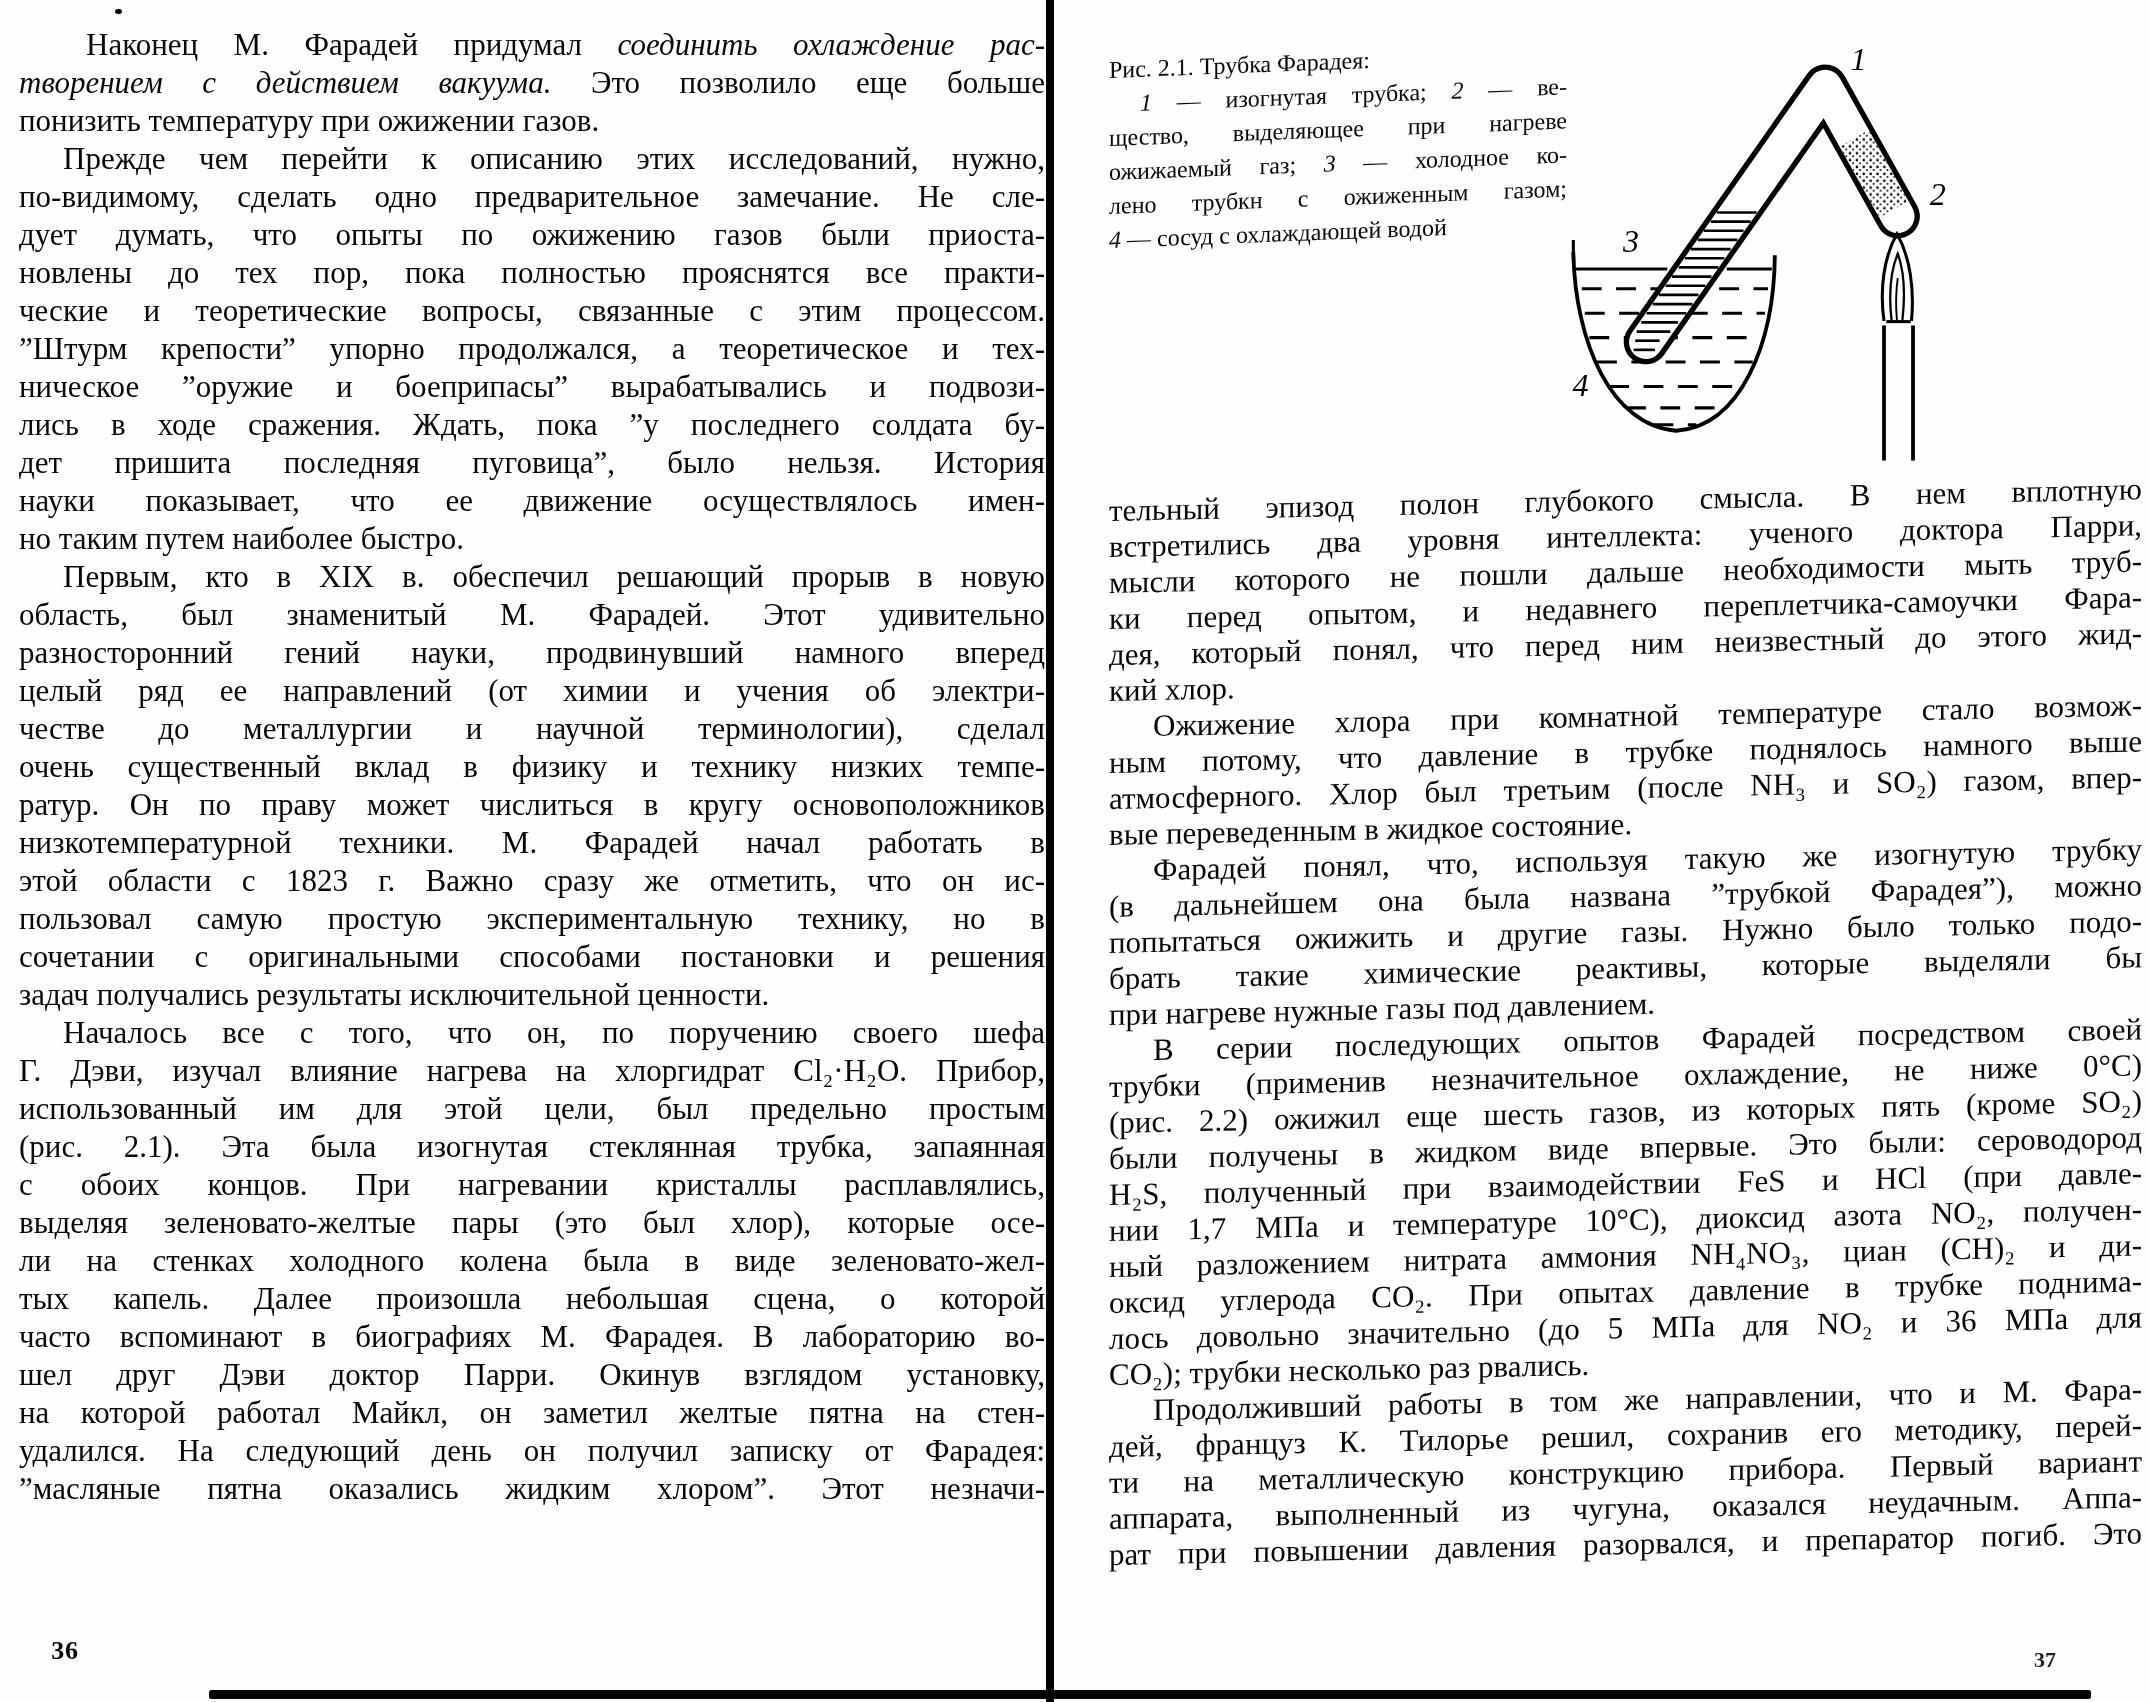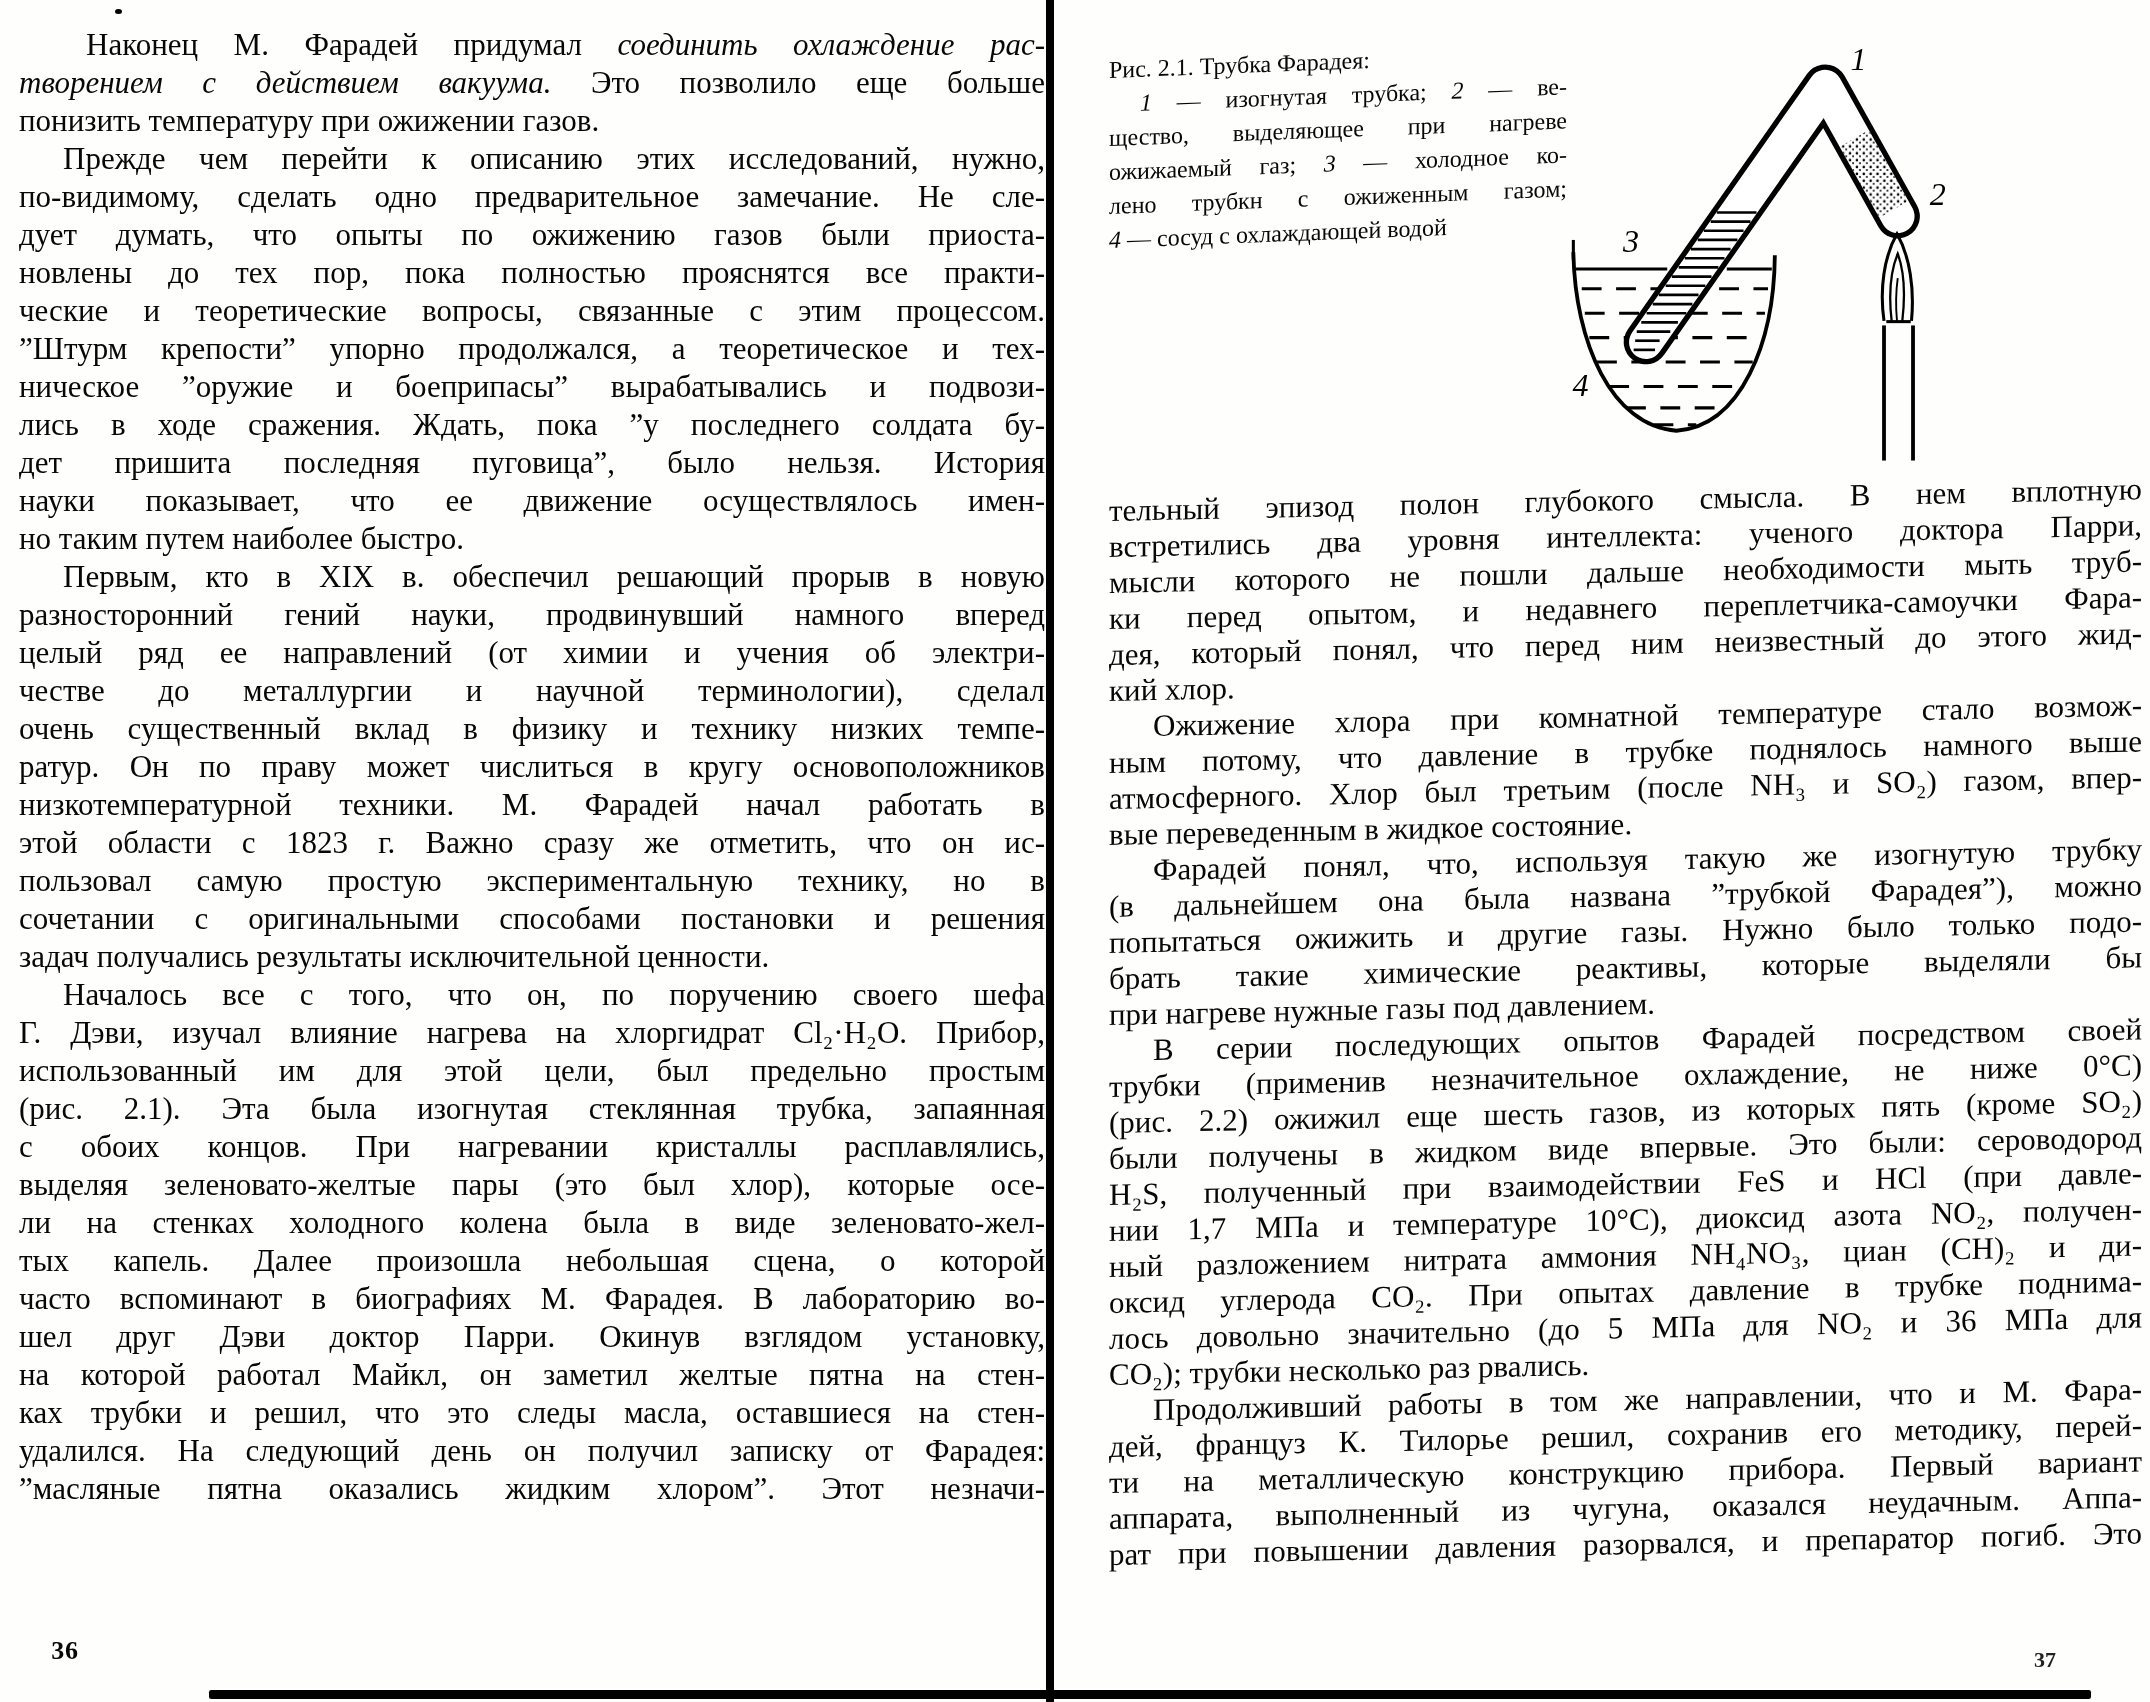--- a/index.html
+++ b/index.html
@@ -72,20 +72,21 @@
     <div class="tline"><span>дует думать, что опыты по ожижению газов были приоста-</span></div>
     <div class="tline"><span>новлены до тех пор, пока полностью прояснятся все практи-</span></div>
     <div class="tline"><span>ческие и теоретические вопросы, связанные с этим процессом.</span></div>
     <div class="tline"><span>”Штурм крепости” упорно продолжался, а теоретическое и тех-</span></div>
     <div class="tline"><span>ническое ”оружие и боеприпасы” вырабатывались и подвози-</span></div>
     <div class="tline"><span>лись в ходе сражения. Ждать, пока ”у последнего солдата бу-</span></div>
     <div class="tline"><span>дет пришита последняя пуговица”, было нельзя. История</span></div>
     <div class="tline"><span>науки показывает, что ее движение осуществлялось имен-</span></div>
     <div class="tline lastline"><span>но таким путем наиболее быстро.</span></div>
     <div class="tline" style="text-indent: 44px;"><span>Первым, кто в XIX в. обеспечил решающий прорыв в новую</span></div>
+    <div class="tline"><span>область, был знаменитый М. Фарадей. Этот удивительно</span></div>
     <div class="tline"><span>разносторонний гений науки, продвинувший намного вперед</span></div>
     <div class="tline"><span>целый ряд ее направлений (от химии и учения об электри-</span></div>
     <div class="tline"><span>честве до металлургии и научной терминологии), сделал</span></div>
     <div class="tline"><span>очень существенный вклад в физику и технику низких темпе-</span></div>
     <div class="tline"><span>ратур. Он по праву может числиться в кругу основоположников</span></div>
     <div class="tline"><span>низкотемпературной техники. М. Фарадей начал работать в</span></div>
     <div class="tline"><span>этой области с 1823 г. Важно сразу же отметить, что он ис-</span></div>
     <div class="tline"><span>пользовал самую простую экспериментальную технику, но в</span></div>
     <div class="tline"><span>сочетании с оригинальными способами постановки и решения</span></div>
     <div class="tline lastline"><span>задач получались результаты исключительной ценности.</span></div>
@@ -93,21 +94,20 @@
     <div class="tline"><span>Г. Дэви, изучал влияние нагрева на хлоргидрат Cl₂·H₂O. Прибор,</span></div>
     <div class="tline"><span>использованный им для этой цели, был предельно простым</span></div>
     <div class="tline"><span>(рис. 2.1). Эта была изогнутая стеклянная трубка, запаянная</span></div>
     <div class="tline"><span>с обоих концов. При нагревании кристаллы расплавлялись,</span></div>
     <div class="tline"><span>выделяя зеленовато-желтые пары (это был хлор), которые осе-</span></div>
     <div class="tline"><span>ли на стенках холодного колена была в виде зеленовато-жел-</span></div>
     <div class="tline"><span>тых капель. Далее произошла небольшая сцена, о которой</span></div>
     <div class="tline"><span>часто вспоминают в биографиях М. Фарадея. В лабораторию во-</span></div>
     <div class="tline"><span>шел друг Дэви доктор Парри. Окинув взглядом установку,</span></div>
     <div class="tline"><span>на которой работал Майкл, он заметил желтые пятна на стен-</span></div>
-    <div class="tline"><span>ках трубки и решил, что это следы масла, оставшиеся на стен-</span></div>
     <div class="tline"><span>удалился. На следующий день он получил записку от Фарадея:</span></div>
     <div class="tline"><span>”масляные пятна оказались жидким хлором”. Этот незначи-</span></div>
   </div>
 
 <div class="divider"></div>
 
 <div class="caption">
     <div class="tline lastline"><span>Рис. 2.1. Трубка Фарадея:</span></div>
     <div class="tline" style="text-indent: 31px;"><span class="ital">1</span><span> — изогнутая трубка; </span><span class="ital">2</span><span> — ве-</span></div>
     <div class="tline"><span>щество, выделяющее при нагреве</span></div>

